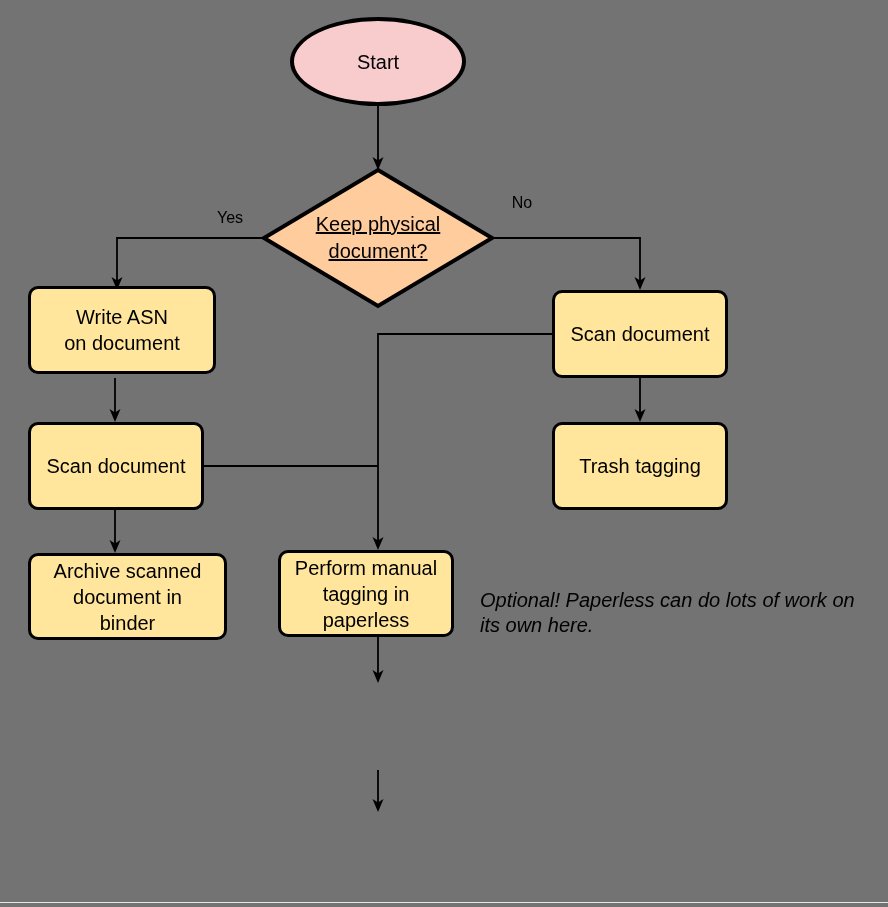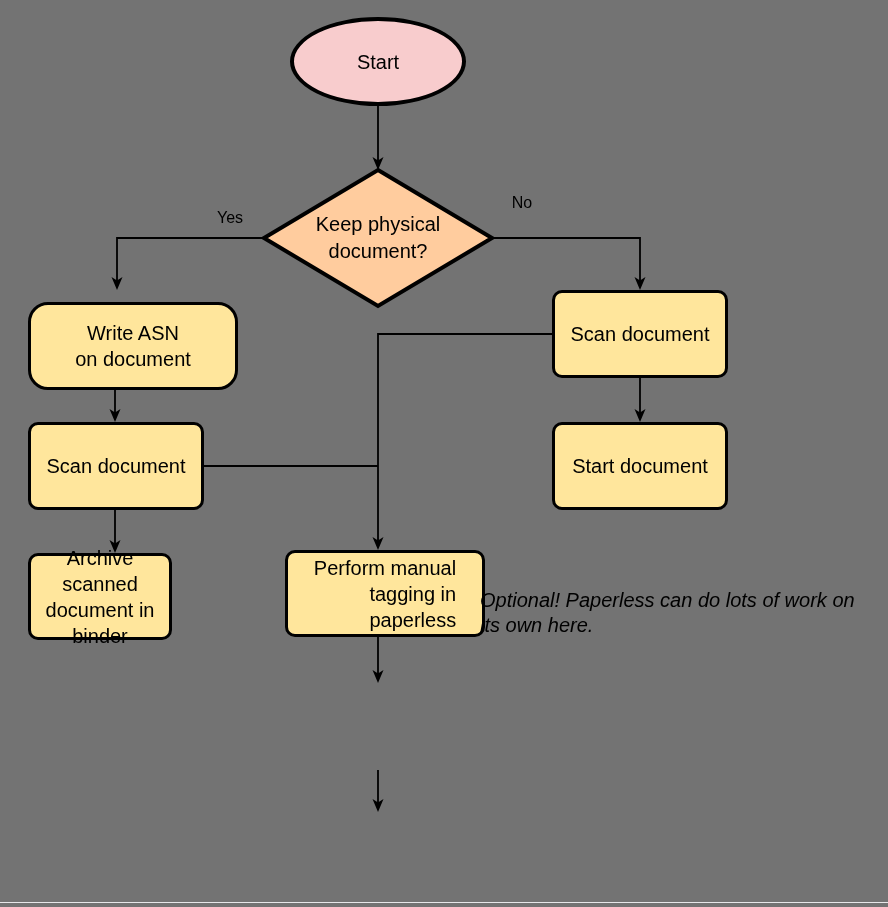--- a/index.html
+++ b/index.html
@@ -105,37 +105,37 @@
       <path d="M640 422 L634.5 409 L640 412.5 L645.5 409 Z"></path>
       <path d="M378 683 L372.5 670 L378 673.5 L383.5 670 Z"></path>
       <path d="M378 812 L372.5 799 L378 802.5 L383.5 799 Z"></path>
     </g>
 
     <polygon points="378,170 492,238 378,306 264,238" fill="#ffcc9e" stroke="#000000" stroke-width="4"></polygon>
   </svg>
 
   <div class="node terminal" style="left:290px; top:17px; width:176px; height:89px;">Start</div>
 
-  <div class="decision-label" style="left:278px; top:211px; width:200px; height:54px;">Keep physical
+  <div class="decision-label" style="left:278px; top:211px; width:200px; height:54px;text-decoration:underline;">Keep physical
 document?</div>
 
   <div class="edge-label" style="left:205px; top:209px; width:50px;">Yes</div>
   <div class="edge-label" style="left:497px; top:194px; width:50px;">No</div>
 
-  <div class="node process" style="left:28px; top:302px; width:210px; height:88px;border-radius:20px;">Write ASN
+  <div class="node process" style="left:28px; top:286px; width:188px; height:88px;">Write ASN
 on document</div>
   <div class="node process" style="left:28px; top:422px; width:176px; height:88px;">Scan document</div>
-  <div class="node process" style="left:28px; top:553px; width:144px; height:87px;">Archive scanned
+  <div class="node process" style="left:28px; top:553px; width:199px; height:87px;">Archive scanned
 document in
 binder</div>
 
   <div class="node process" style="left:552px; top:290px; width:176px; height:88px;">Scan document</div>
-  <div class="node process" style="left:552px; top:422px; width:176px; height:88px;">Start document</div>
+  <div class="node process" style="left:552px; top:422px; width:176px; height:88px;">Trash tagging</div>
 
-  <div class="node process" style="left:285px; top:550px; width:200px; height:87px;text-align:right;">Perform manual
+  <div class="node process" style="left:278px; top:550px; width:176px; height:87px;">Perform manual
 tagging in
 paperless</div>
 
 
   <div class="note" style="left:480px; top:588px; width:410px;">Optional! Paperless can do lots of work on
 its own here.</div>
 
   <div class="bottom-edge"></div>
 
 </div>

